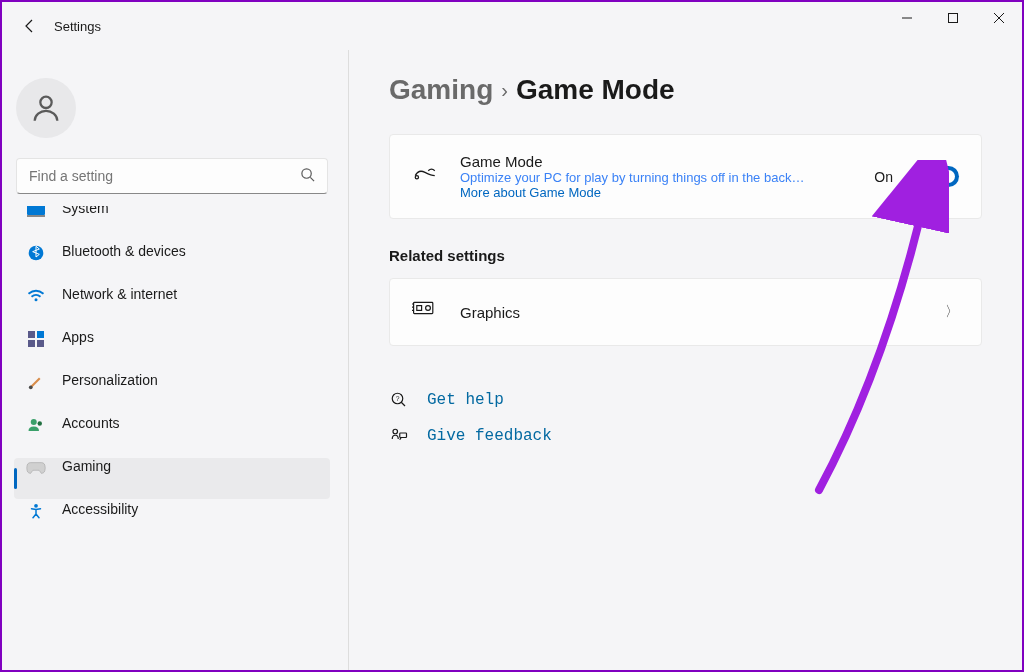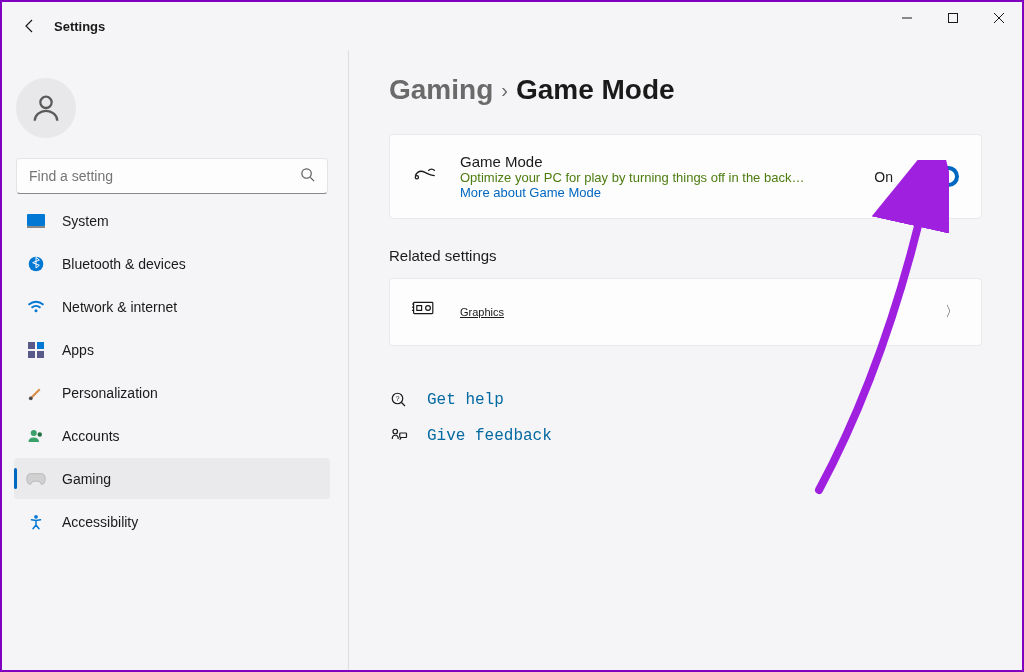--- a/index.html
+++ b/index.html
@@ -1,49 +1,49 @@
 <!DOCTYPE html>
 <html><head>
 <meta charset="utf-8">
 <style>
 * { margin: 0; padding: 0; box-sizing: border-box; font-family: 'Segoe UI', Tahoma, sans-serif; }
 body { width: 1024px; height: 672px; background: #f5f5f7; border: 2px solid #8000c0; position: relative; overflow: hidden; }
-.titlebar { height: 48px; display: flex; align-items: center; padding: 0 8px; font-weight: bold; }
+.titlebar { height: 48px; display: flex; align-items: center; padding: 0 8px; }
 .back-btn { width: 40px; height: 40px; display: flex; align-items: center; justify-content: center; cursor: pointer; }
 .title { font-size: 13px; margin-left: 4px; color: #1a1a1a; }
 .win-controls { position: absolute; top: 0; right: 0; display: flex; }
 .win-btn { width: 46px; height: 32px; display: flex; align-items: center; justify-content: center; cursor: pointer; color: #1a1a1a; }
 .content { display: flex; height: calc(100% - 48px); }
 .sidebar { width: 340px; padding: 12px 8px 0 8px; display: flex; flex-direction: column; }
 .avatar { width: 60px; height: 60px; border-radius: 50%; background: #e8e8ea; display: flex; align-items: center; justify-content: center; margin: 16px 0 20px 6px; }
 .search-box { margin: 0 6px 12px 6px; height: 36px; background: #fdfdfd; border: 1px solid #e4e4e4; border-bottom: 1px solid #888; border-radius: 4px; display: flex; align-items: center; padding: 0 12px; }
 .search-box input { flex: 1; border: 0; outline: 0; background: transparent; font-size: 14px; color: #666; }
 .nav { flex: 1; overflow: hidden; position: relative; }
-.nav-item { height: 41px; display: flex; align-items: center; padding: 0 12px; margin: 2px 4px; border-radius: 4px; cursor: pointer; font-size: 14px; color: #1a1a1a; gap: 16px; }
+.nav-item { height: 41px; display: flex; padding: 0 12px; margin: 2px 4px; border-radius: 4px; cursor: pointer; font-size: 14px; color: #1a1a1a; gap: 16px; }
 .nav-item.active { background: #eaeaec; position: relative; }
 .nav-item.active::before { content: ''; position: absolute; left: 0; top: 10px; bottom: 10px; width: 3px; background: #0067c0; border-radius: 2px; }
 .nav-icon { width: 20px; height: 20px; display: flex; align-items: center; justify-content: center; flex-shrink: 0; }
 .main { flex: 1; padding: 24px 40px 0 40px; position: relative; border-left: 1px solid #ddd; margin-left: 6px; }
 .breadcrumb { display: flex; align-items: center; gap: 8px; margin-bottom: 28px; }
 .bc-parent { font-size: 28px; font-weight: 600; color: #6a6a6a; cursor: pointer; }
 .bc-sep { font-size: 20px; color: #6a6a6a; }
 .bc-current { font-size: 28px; font-weight: 600; color: #1a1a1a; }
 .card { background: #fdfdfd; border: 1px solid #e9e9e9; border-radius: 4px; padding: 18px 22px; display: flex; align-items: center; gap: 22px; margin-bottom: 28px; }
 .card-icon { width: 26px; height: 26px; flex-shrink: 0; }
 .card-body { flex: 1; min-width: 0; }
 .card-title { font-size: 15px; color: #1a1a1a; }
-.card-desc { font-size: 13px; color: #4d7c0f; white-space: nowrap; overflow: hidden; text-overflow: ellipsis; }
+.card-desc { font-size: 13px; color: #3b82f6; white-space: nowrap; overflow: hidden; text-overflow: ellipsis; }
 .card-link { font-size: 13px; color: #0067c0; cursor: pointer; }
 .toggle-wrap { display: flex; align-items: center; gap: 24px; }
 .toggle-label { font-size: 14px; color: #1a1a1a; }
 .toggle { width: 42px; height: 21px; background: #0067c0; border-radius: 11px; position: relative; cursor: pointer; }
 .toggle::after { content: ''; position: absolute; width: 13px; height: 13px; background: #fff; border-radius: 50%; top: 4px; right: 4px; }
-.section-title { font-size: 15px; font-weight: 400; color: #1a1a1a; margin-bottom: 14px; }
+.section-title { font-size: 15px; font-weight: 700; color: #1a1a1a; margin-bottom: 14px; }
 .rel-card { background: #fdfdfd; border: 1px solid #e9e9e9; border-radius: 4px; padding: 20px 22px; display: flex; align-items: center; gap: 22px; cursor: pointer; margin-bottom: 36px; }
-.rel-label { flex: 1; font-size: 11px; color: #1a1a1a; text-decoration: underline; }
+.rel-label { flex: 1; font-size: 15px; color: #1a1a1a; }
 .chev { font-size: 14px; color: #4a4a4a; }
 .link-row { display: flex; align-items: center; gap: 18px; padding: 8px 0; cursor: pointer; }
 .link-text { font-size: 16px; color: #0369a1; font-family: Liberation Mono, monospace; }
 .arrow-annot { position: absolute; pointer-events: none; z-index: 50; }
 </style>
 </head>
 <body>
 
 <div class="titlebar">
   <div class="back-btn">

